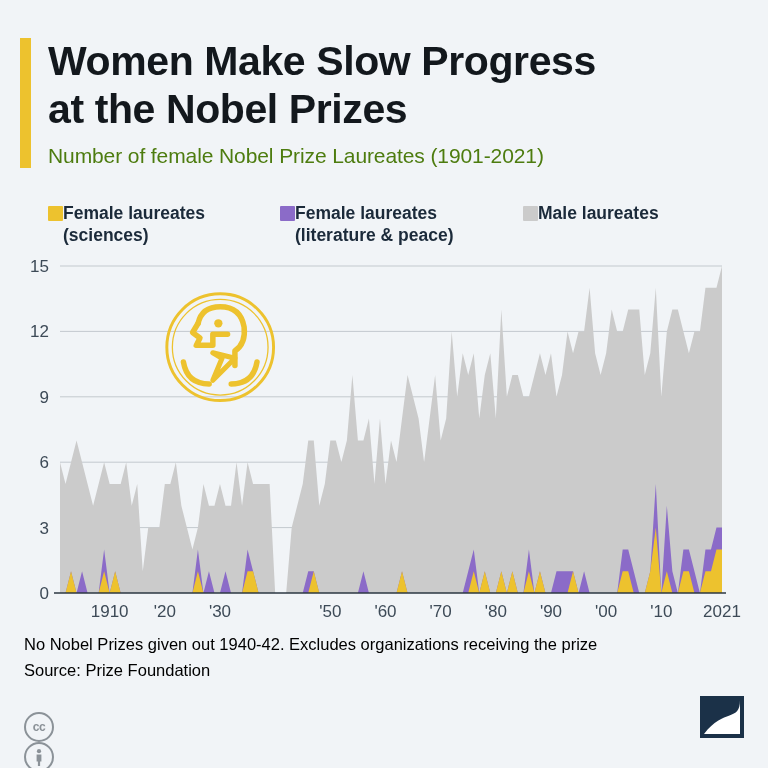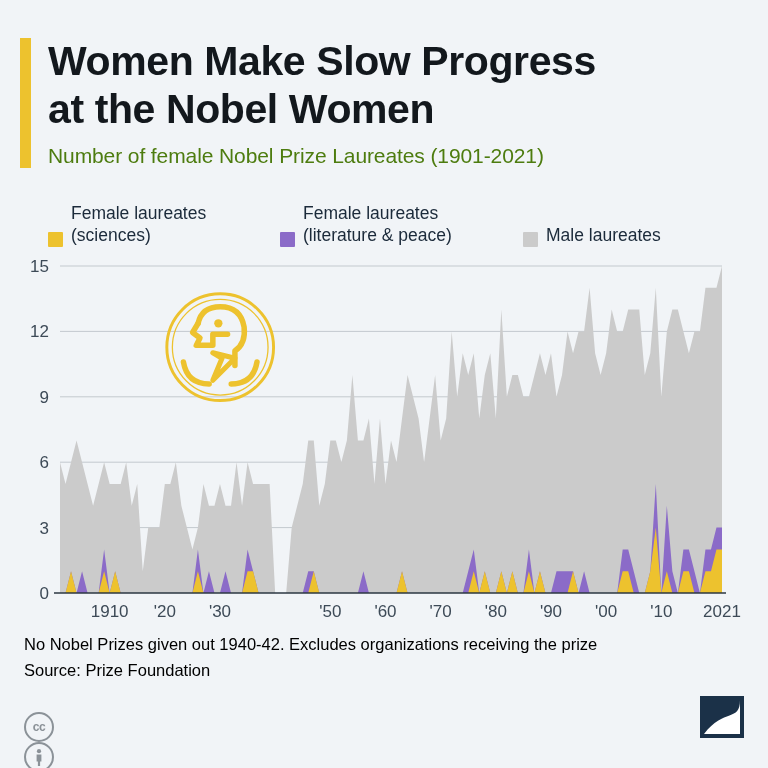--- a/index.html
+++ b/index.html
@@ -33,21 +33,21 @@
     color:#4d7c0f;
     font-weight:normal;
     letter-spacing:-0.1px;
   }
 
   
   .legend{
     position:absolute;left:48px;top:202px;right:20px;
     display:flex;gap:0;
   }
-  .legend-item{display:flex;align-items:flex-end;gap:8px;}
+  .legend-item{display:flex;align-items:flex-start;gap:0;font-weight:bold;}
   .legend-item.i0{width:232px;}
   .legend-item.i1{width:243px;}
   .legend-item.i2{width:auto;}
   .legend-swatch{
     width:15px;height:15px;flex:none;margin-top:4px;border-radius:1px;
   }
   .legend-label{
     font-size:17.5px;line-height:1.28;color:#1b2a3a;white-space:pre-line;
   }
 
@@ -91,21 +91,21 @@
 </head>
 <body>
 
 <div class="page">
 
   <div class="header">
     <div class="accent-bar"></div>
     <div class="titles">
       <h1>
         <span>Women Make Slow Progress</span><br>
-        <span>at the Nobel Women</span>
+        <span>at the Nobel Prizes</span>
       </h1>
       <div class="subtitle">Number of female Nobel Prize Laureates (1901-2021)</div>
     </div>
   </div>
 
   <div class="legend">
     <div class="legend-item i0">
       <span class="legend-swatch" style="background:#EDC22E"></span>
       <span class="legend-label">Female laureates
 (sciences)</span>

